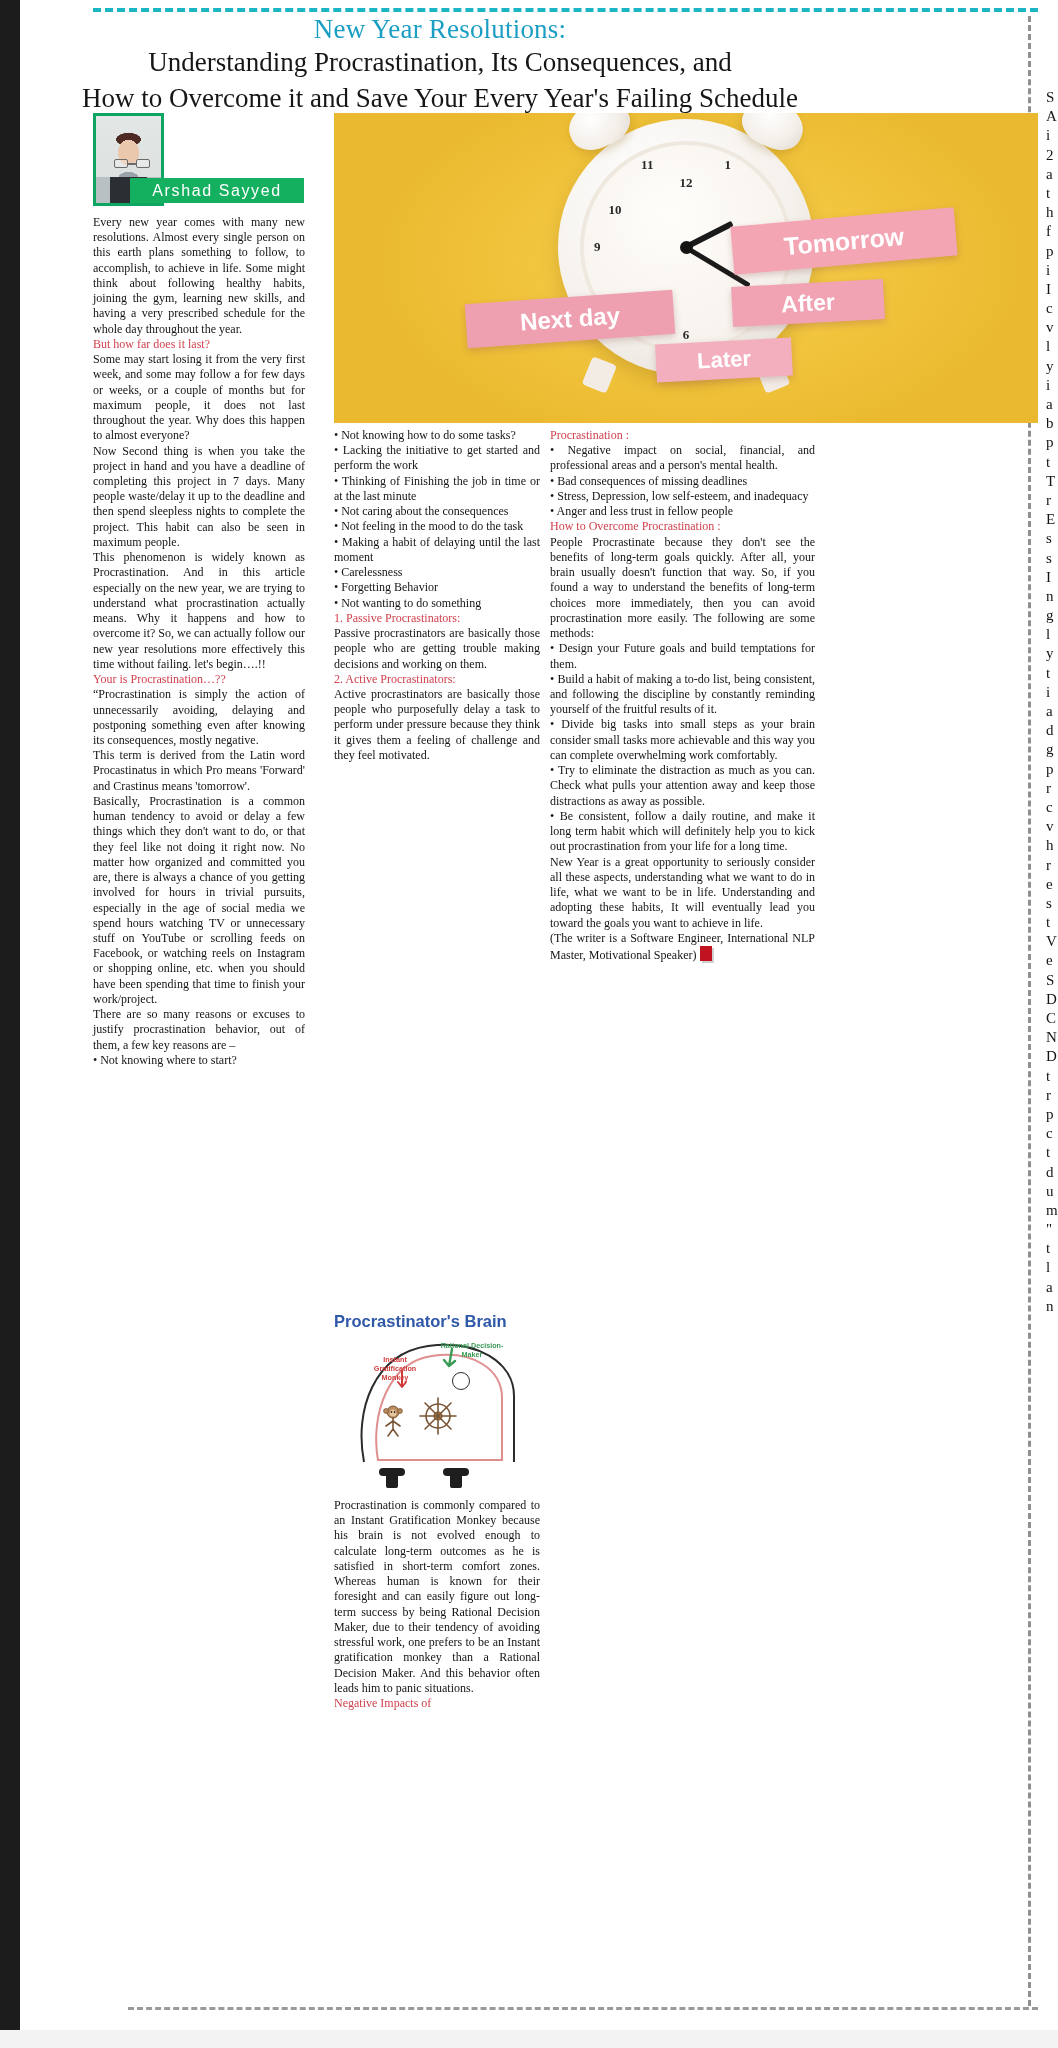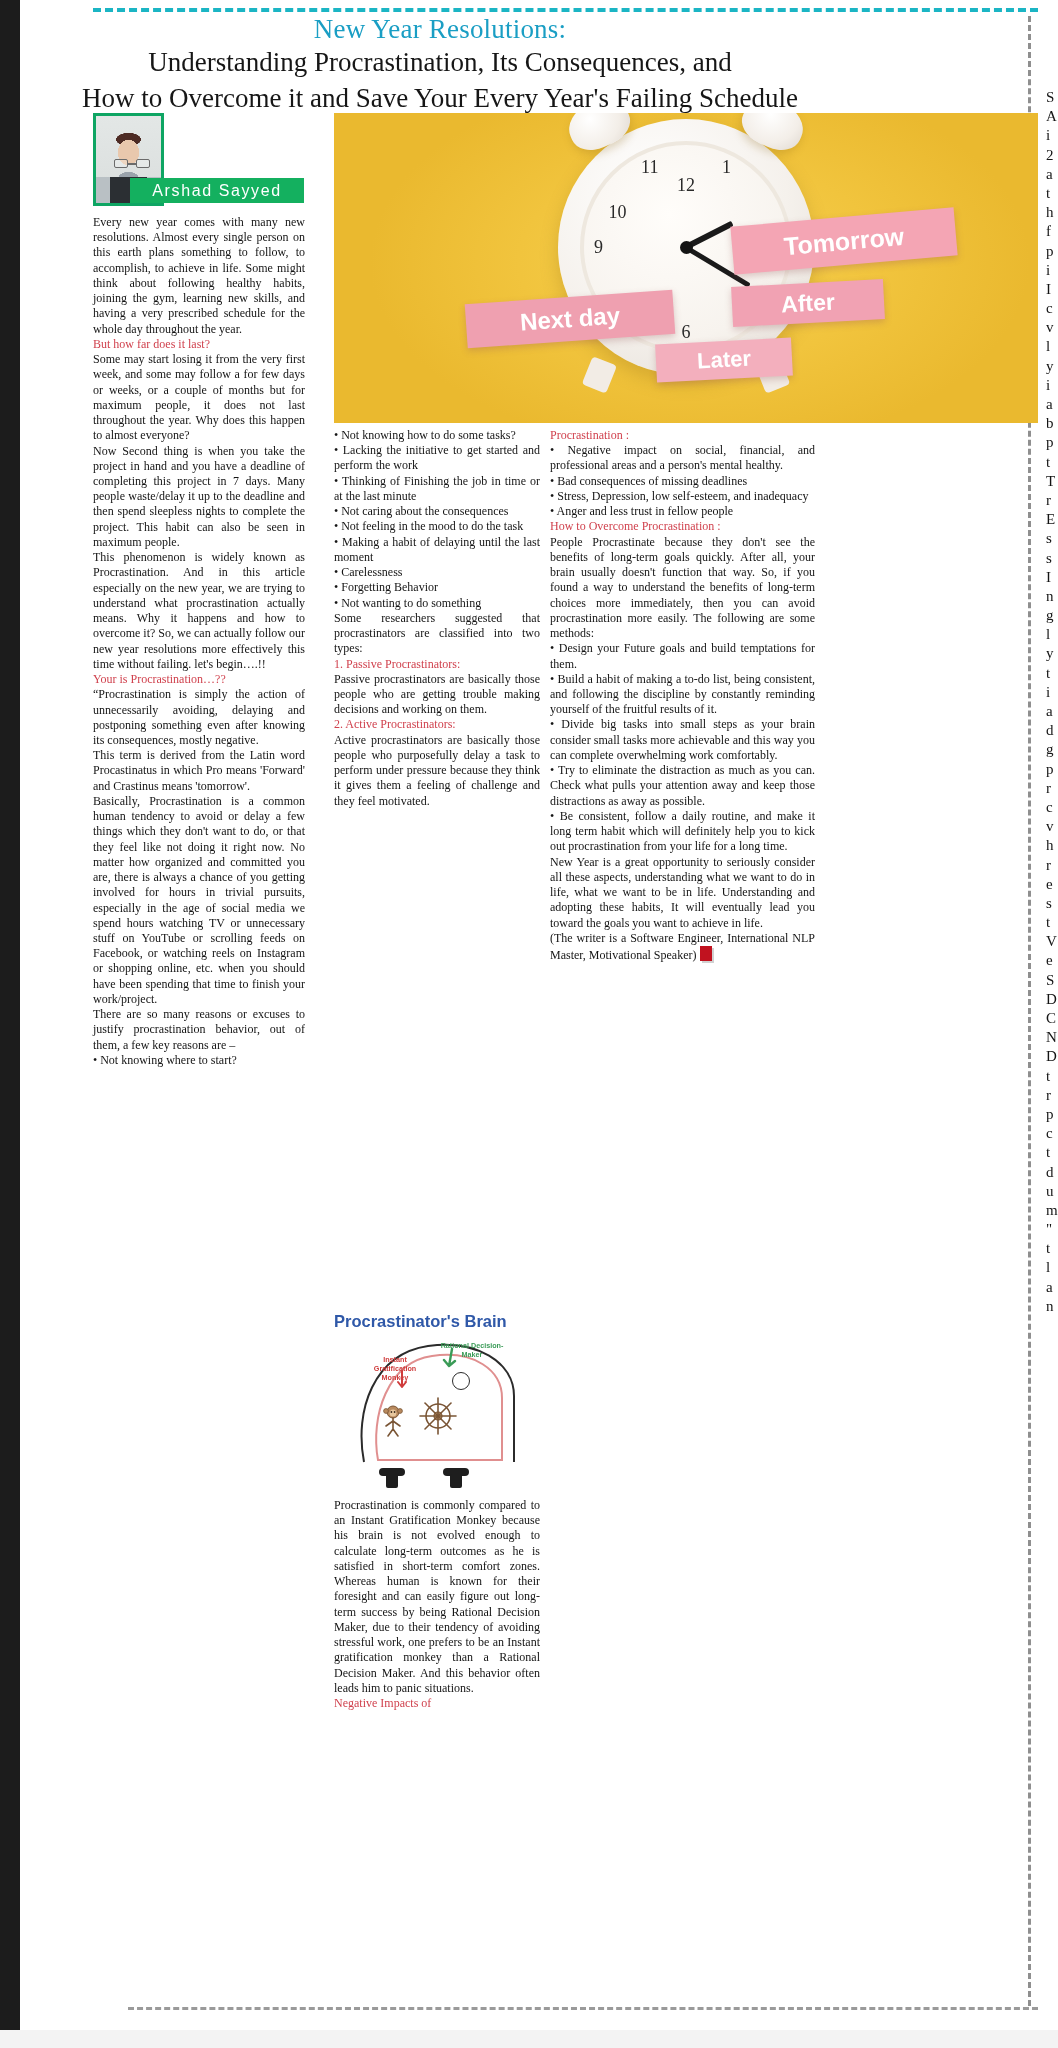--- a/index.html
+++ b/index.html
@@ -103,21 +103,21 @@
     box-shadow:0 8px 18px rgba(150,110,20,.30);
   }
   .clock-face {
     position:absolute; left:22px; top:22px; width:212px; height:212px;
     border-radius:50%;
     background:radial-gradient(circle at 42% 34%, #fffdfa 0%, #f7f3ee 70%, #ece6df 100%);
     border:4px solid #eee8df;
   }
   .clock-num {
     position:absolute; font-family:"Liberation Serif", serif;
-    font-size:18px; color:#2a2a2a;
+    font-size:13px; color:#2a2a2a;font-weight:bold;
   }
   .n12 { left:50%; top:6px; transform:translateX(-50%);margin-top:24px; }
   .n3  { right:10px; top:50%; transform:translateY(-50%); }
   .n6  { left:50%; bottom:6px; transform:translateX(-50%); }
   .n9  { left:10px; top:50%; transform:translateY(-50%); }
   .n11 { left:28%; top:12px; }
   .n1  { right:28%; top:12px; }
   .n10 { left:12%; top:28%; }
   .hand {
     position:absolute; left:50%; top:50%; background:#1a1a1a;
@@ -296,21 +296,20 @@
   <div class="col c2">
       <p>• Not knowing how to do some tasks?</p>
       <p>• Lacking the initiative to get started and perform the work</p>
       <p>• Thinking of Finishing the job in time or at the last minute</p>
       <p>• Not caring about the consequences</p>
       <p>• Not feeling in the mood to do the task</p>
       <p>• Making a habit of delaying until the last moment</p>
       <p>• Carelessness</p>
       <p>• Forgetting Behavior</p>
       <p>• Not wanting to do something</p>
-      <p>Some researchers suggested that procrastinators are classified into two types:</p>
       <p class="red">1. Passive Procrastinators:</p>
       <p>Passive procrastinators are basically those people who are getting trouble making decisions and working on them.</p>
       <p class="red">2. Active Procrastinators:</p>
       <p>Active procrastinators are basically those people who purposefully delay a task to perform under pressure because they think it gives them a feeling of challenge and they feel motivated.</p>
     </div>
 
   <div class="brain">
     <div class="brain-title">Procrastinator's Brain</div>
     <svg class="brain-outline" viewBox="0 0 160 128">
       <path d="M6 126 C-4 74 16 18 70 10 C118 3 156 26 156 60 L156 126" fill="none" stroke="#2b2b2b" stroke-width="2"></path>
@@ -350,21 +349,21 @@
     <div class="stem r"></div>
   </div>
 
   <div class="col" style="left:314px; top:1498px; width:206px; height:512px;">
       <p>Procrastination is commonly compared to an Instant Gratification Monkey because his brain is not evolved enough to calculate long-term outcomes as he is satisfied in short-term comfort zones. Whereas human is known for their foresight and can easily figure out long-term success by being Rational Decision Maker, due to their tendency of avoiding stressful work, one prefers to be an Instant gratification monkey than a Rational Decision Maker. And this behavior often leads him to panic situations.</p>
       <p class="red">Negative Impacts of</p>
     </div>
 
   <div class="col c3">
       <p class="red">Procrastination :</p>
-      <p>• Negative impact on social, financial, and professional areas and a person's mental healthy.</p>
+      <p>• Negative impact on social, financial, and professional areas and a person's mental health.</p>
       <p>• Bad consequences of missing deadlines</p>
       <p>• Stress, Depression, low self-esteem, and inadequacy</p>
       <p>• Anger and less trust in fellow people</p>
       <p class="red">How to Overcome Procrastination :</p>
       <p>People Procrastinate because they don't see the benefits of long-term goals quickly. After all, your brain usually doesn't function that way. So, if you found a way to understand the benefits of long-term choices more immediately, then you can avoid procrastination more easily. The following are some methods:</p>
       <p>• Design your Future goals and build temptations for them.</p>
       <p>• Build a habit of making a to-do list, being consistent, and following the discipline by constantly reminding yourself of the fruitful results of it.</p>
       <p>• Divide big tasks into small steps as your brain consider small tasks more achievable and this way you can complete overwhelming work comfortably.</p>
       <p>• Try to eliminate the distraction as much as you can. Check what pulls your attention away and keep those distractions as away as possible.</p>
       <p>• Be consistent, follow a daily routine, and make it long term habit which will definitely help you to kick out procrastination from your life for a long time.</p>

